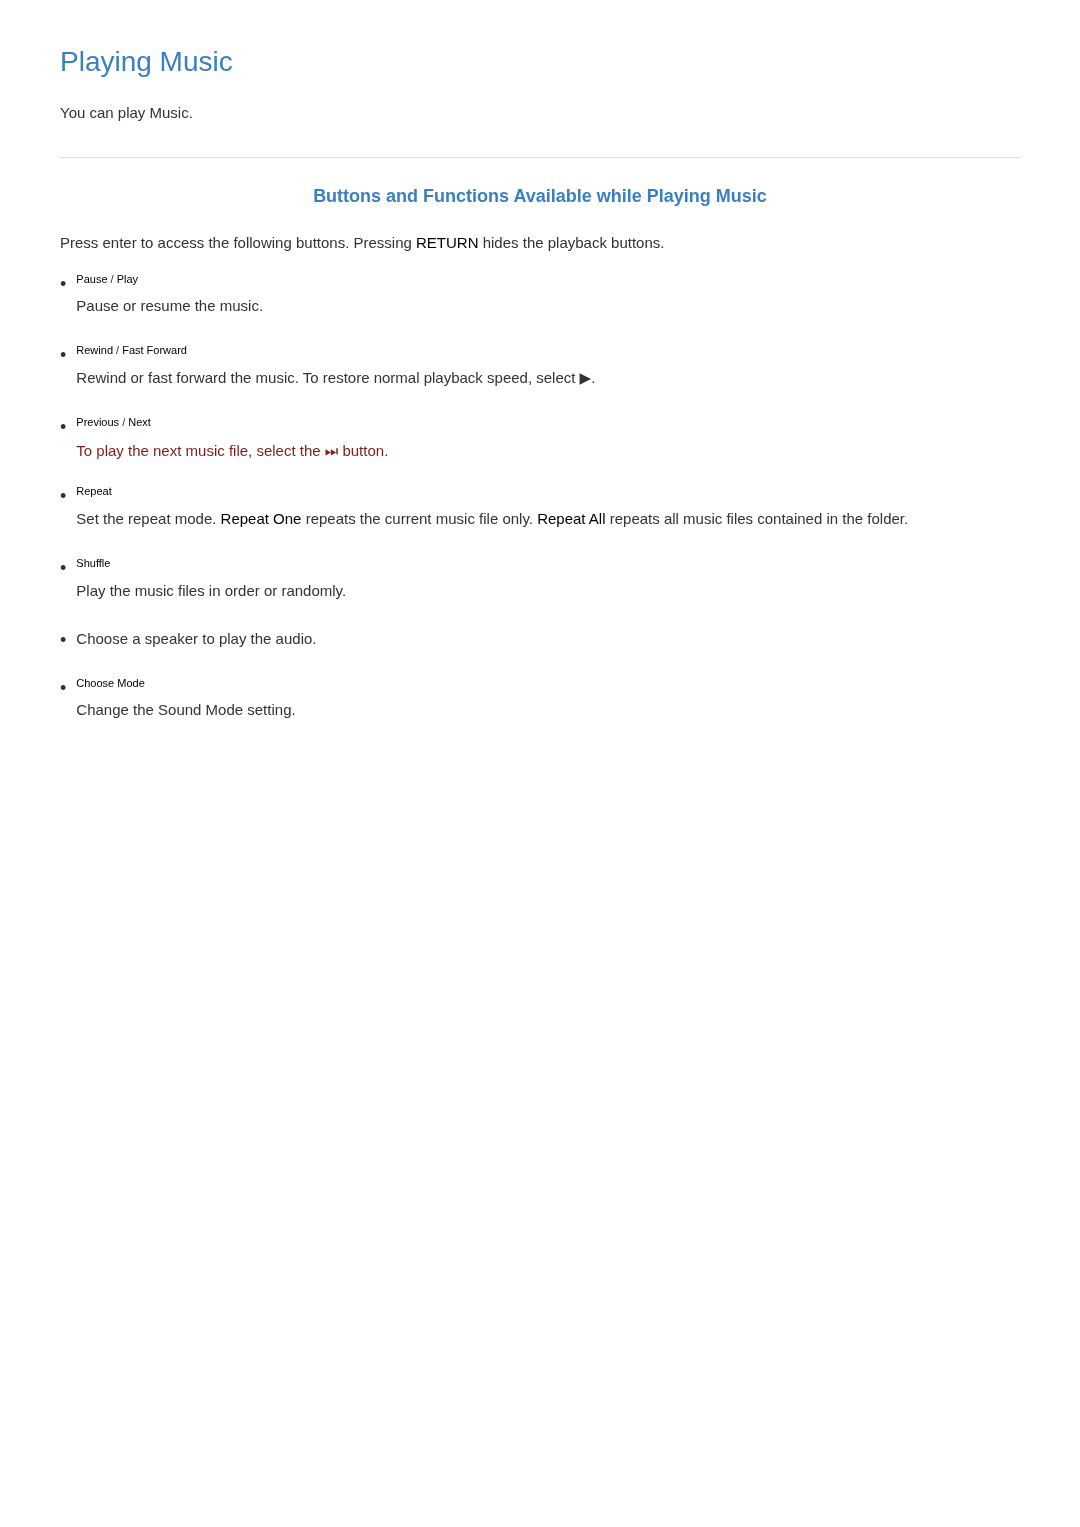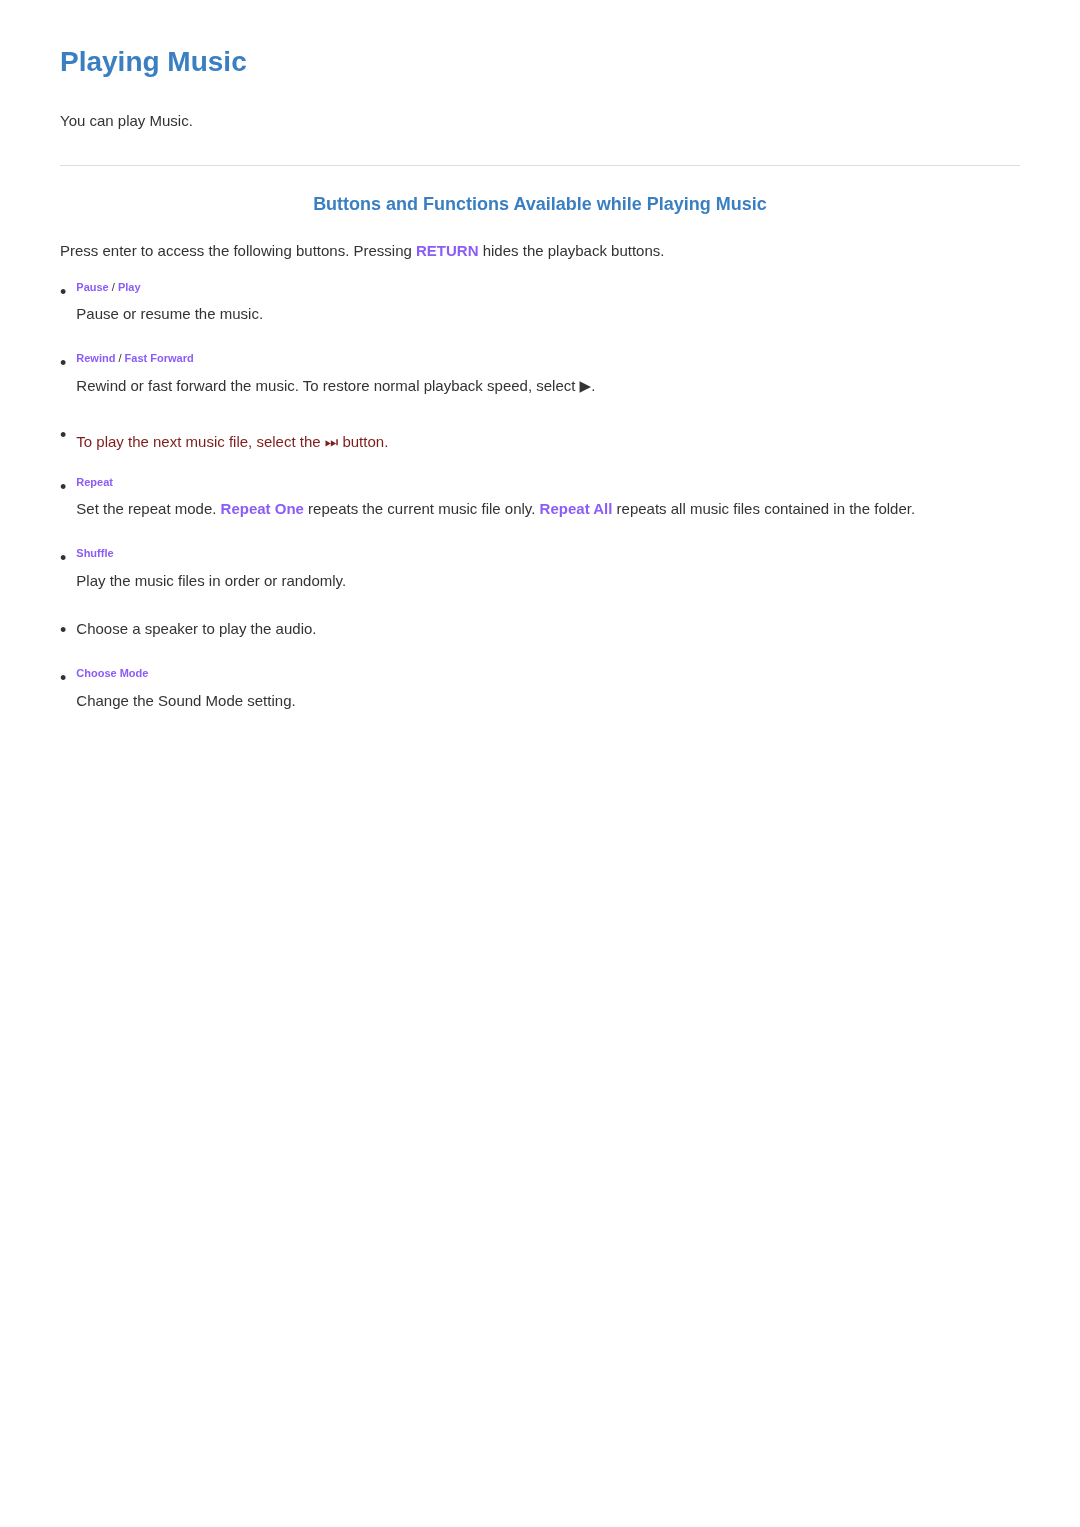--- a/index.html
+++ b/index.html
@@ -14,23 +14,23 @@
       color: #333;
       background: #fff;
       padding: 40px 60px;
       max-width: 1080px;
       min-height: 1527px;
       line-height: 1.6;
     }
 
     .page-title {
       font-size: 28px;
-      font-weight: 700;
+      font-weight: 400;
       color: #3a7fc1;
-      margin-bottom: 24px;
+      margin-bottom: 16px;
     }
 
     .intro-text {
       font-size: 15px;
       color: #333;
       margin-bottom: 32px;
     }
 
     .section-title {
       font-size: 18px;
@@ -41,22 +41,22 @@
       text-align: center;
     }
 
     .section-intro {
       font-size: 15px;
       color: #333;
       margin-bottom: 16px;
     }
 
     .highlight {
-      color: #8b5cf6;
-      font-weight: 700;
+      color: #000000;
+      font-weight: 400;
     }
 
     .bullet-list {
       list-style: none;
       padding: 0;
       margin: 0;
     }
 
     .bullet-list > li {
       margin-bottom: 20px;
@@ -151,20 +151,23 @@
         </div>
         <p class="bullet-description">Rewind or fast forward the music. To restore normal playback speed, select ▶.</p>
       </div>
     </div>
   </li>
 
   <li>
     <div class="bullet-item">
       <span class="bullet-dot">•</span>
       <div class="bullet-content">
+        <div class="bullet-label">
+          <span class="highlight">Previous</span><span class="separator"> / </span><span class="highlight">Next</span>
+        </div>
         <p class="bullet-description-extra">To play the next music file, select the ⏭ button.</p>
       </div>
     </div>
   </li>
 
   <li>
     <div class="bullet-item">
       <span class="bullet-dot">•</span>
       <div class="bullet-content">
         <div class="bullet-label">

